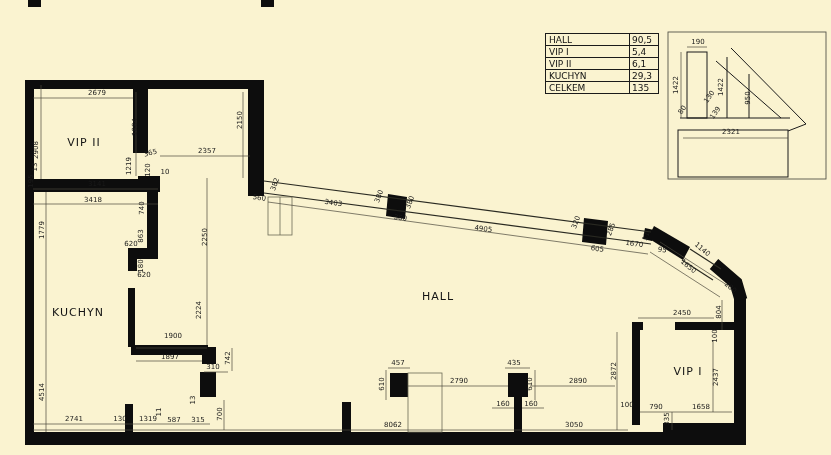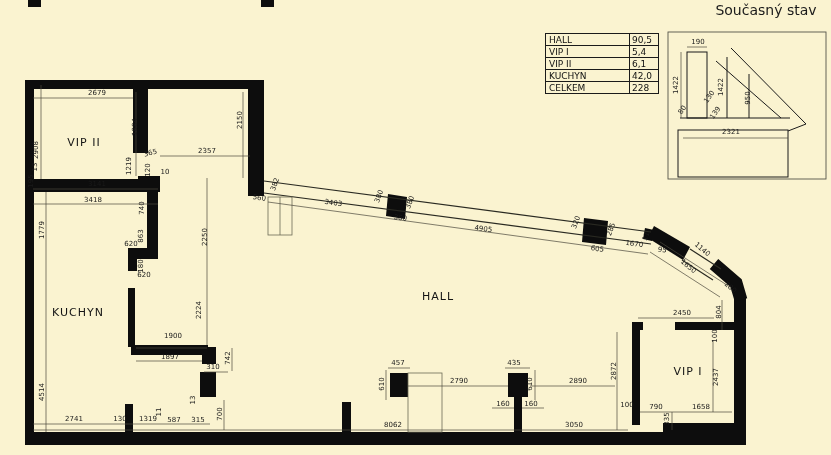--- a/index.html
+++ b/index.html
@@ -203,38 +203,37 @@
         <text x="711" y="98" class="dim-label" transform="rotate(-55 711 98)">130</text>
         <text x="684" y="111" class="dim-label" transform="rotate(-55 684 111)">80</text>
         <text x="717" y="114" class="dim-label" transform="rotate(-55 717 114)">139</text>
         <text x="84" y="146" class="room-label" font-size="11">VIP II</text>
         <text x="78" y="316" class="room-label" font-size="13">KUCHYN</text>
         <text x="438" y="300" class="room-label" font-size="11">HALL</text>
         <text x="688" y="375" class="room-label" font-size="11">VIP I</text>
       </g>
   </svg>
 
-  <div id="page-title">Současný stav</div>
 
   <div class="area-table">
     <div class="row">
       <div class="name">HALL</div>
       <div class="value">90,5</div>
     </div>
     <div class="row">
       <div class="name">VIP I</div>
       <div class="value">5,4</div>
     </div>
     <div class="row">
       <div class="name">VIP II</div>
       <div class="value">6,1</div>
     </div>
     <div class="row">
       <div class="name">KUCHYN</div>
-      <div class="value">42,0</div>
+      <div class="value">29,3</div>
     </div>
     <div class="row">
       <div class="name">CELKEM</div>
-      <div class="value">228</div>
+      <div class="value">135</div>
     </div>
   </div>
 
 </div>
 
 </body></html>

